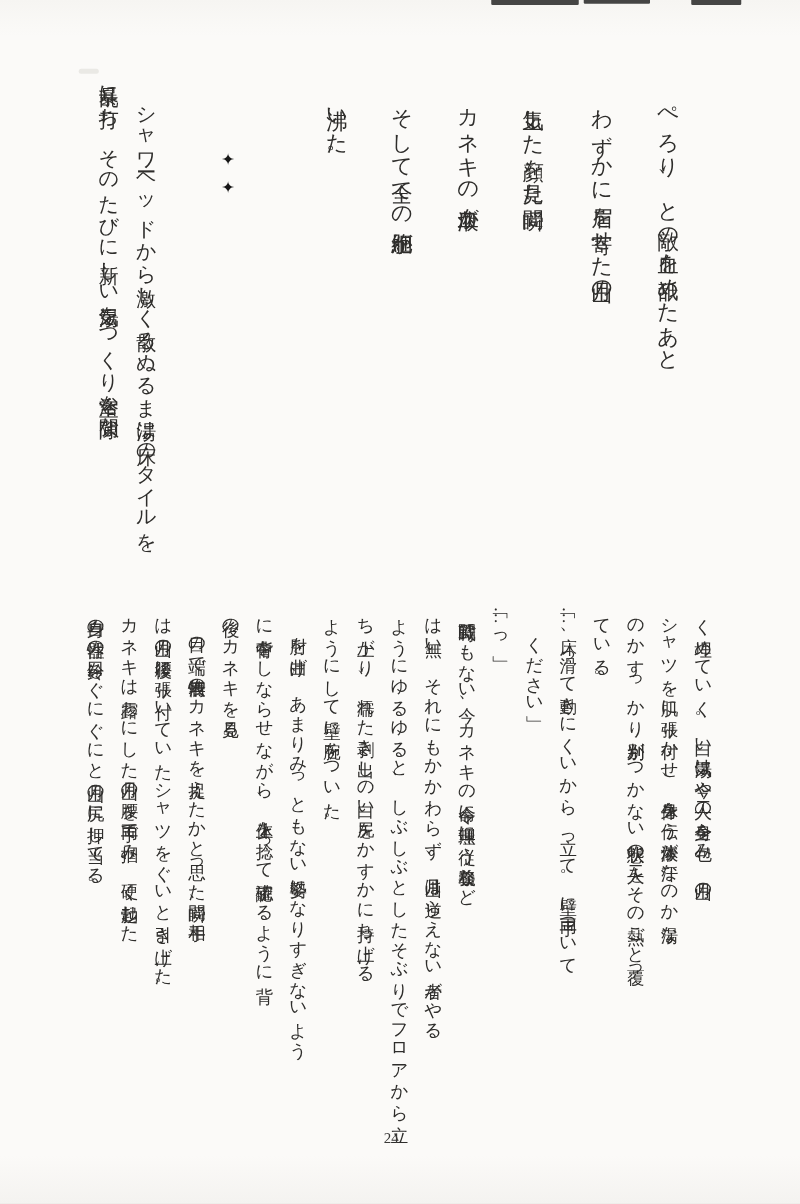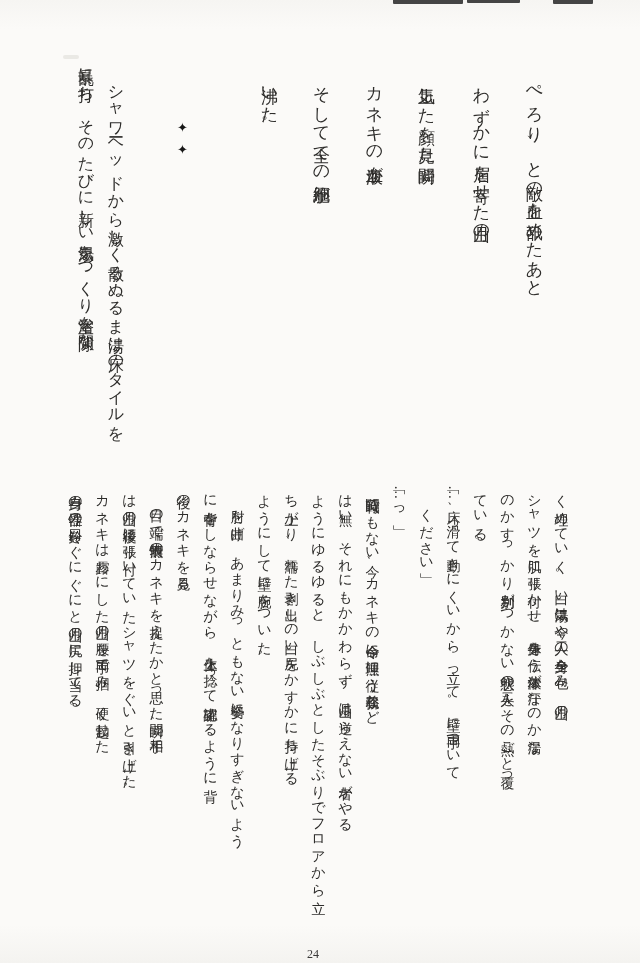--- a/index.html
+++ b/index.html
@@ -36,21 +36,20 @@
     color: #161616;
     line-height: 1;
   }
   .page-number {
     position: absolute;
     font-size: 12px;
     color: #3a3938;
     width: 40px;
     text-align: center;
     font-family: "Liberation Serif", "DejaVu Serif", serif;
-    margin-top: 44px;
   }
   .edge-mark {
     position: absolute;
     top: 0;
     background: #262626;
     opacity: 0.85;
     border-radius: 0 0 1px 1px;
   }
   .smudge {
     position: absolute;

